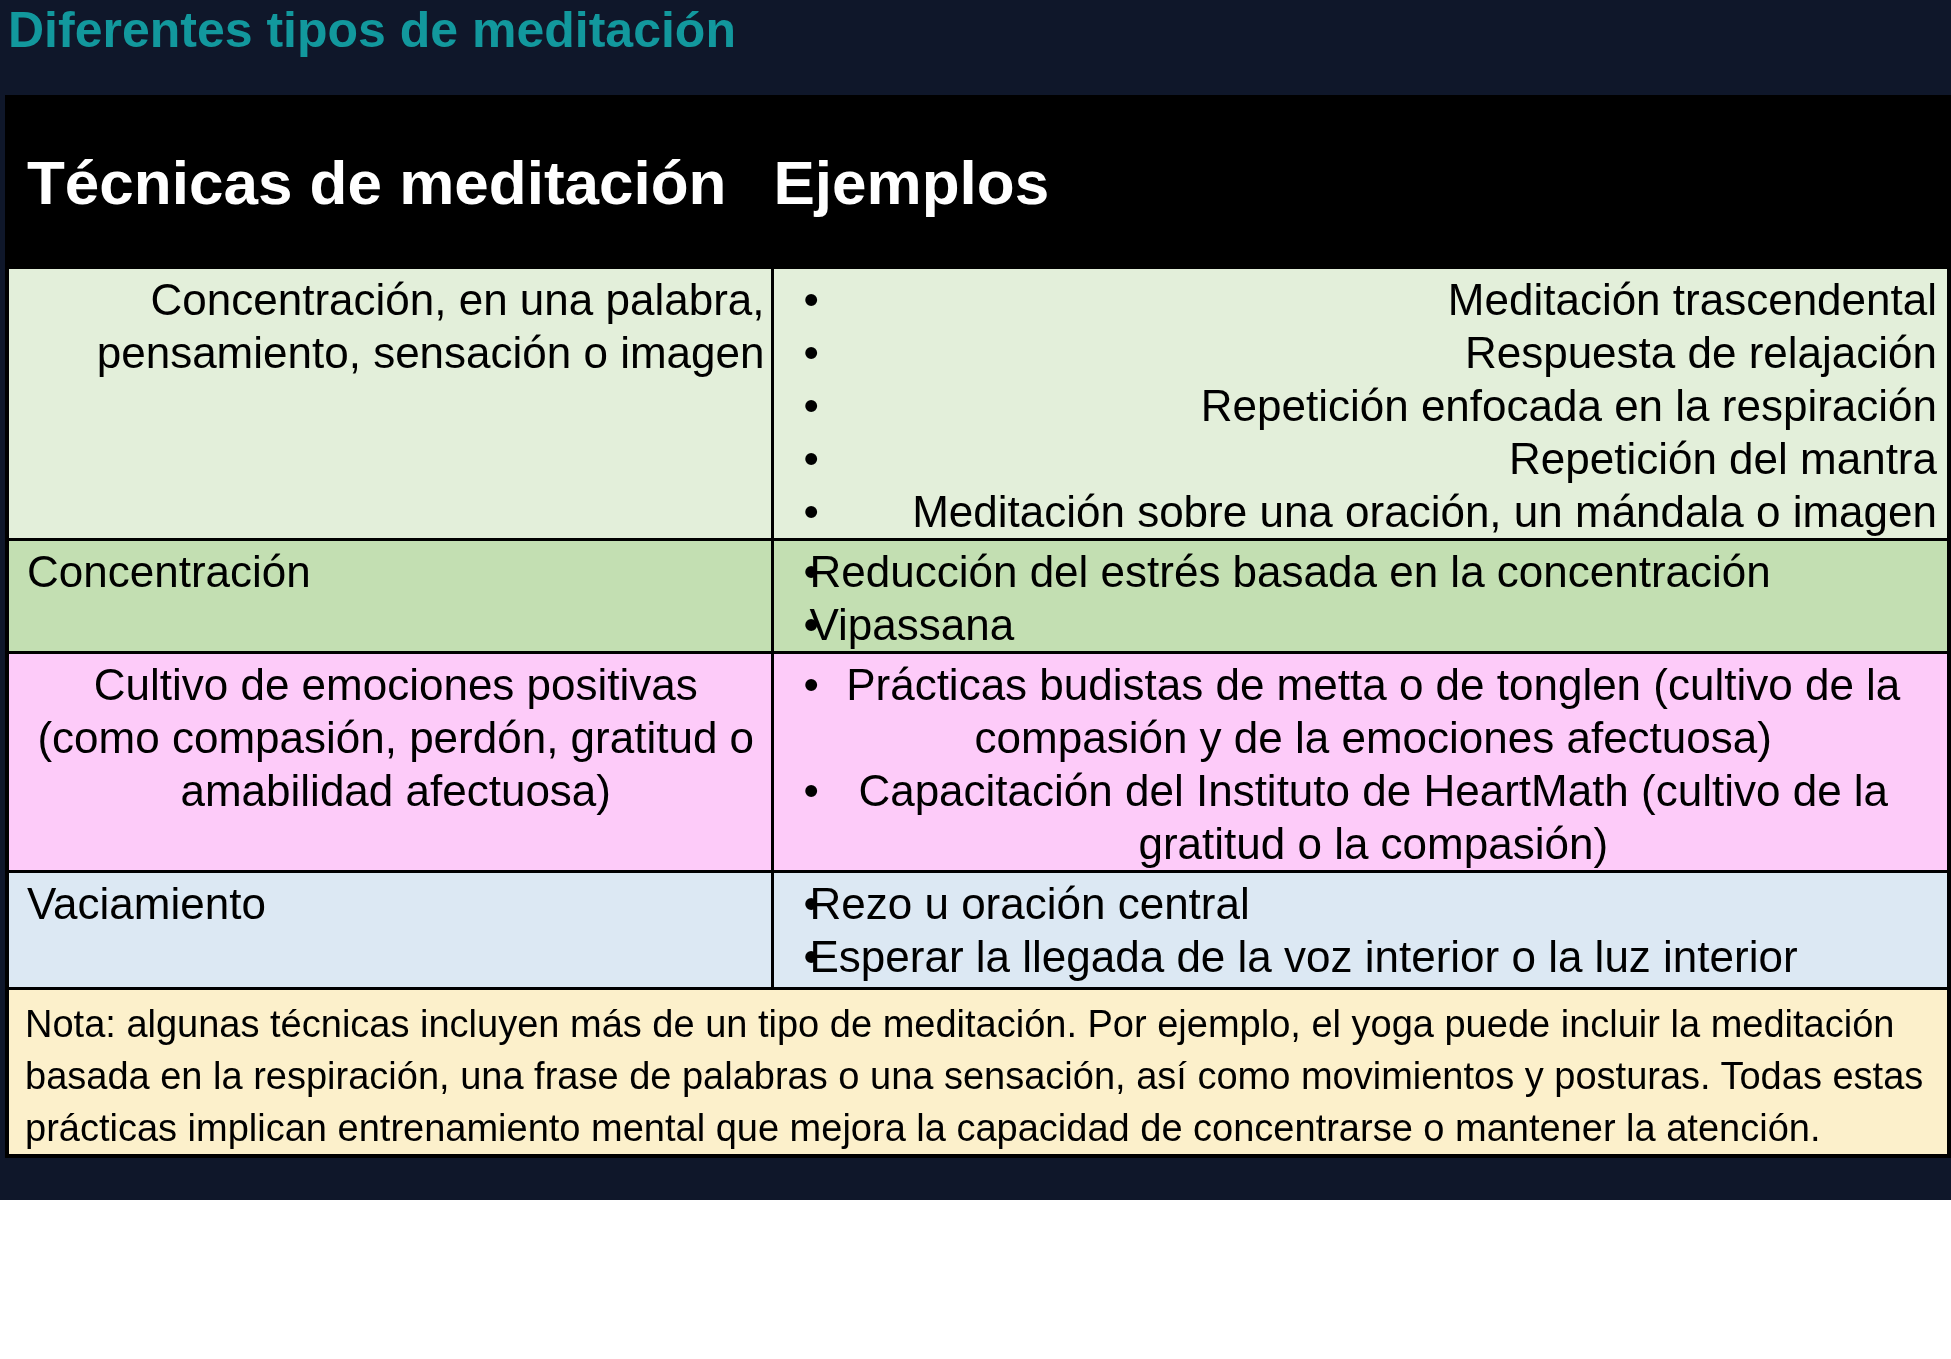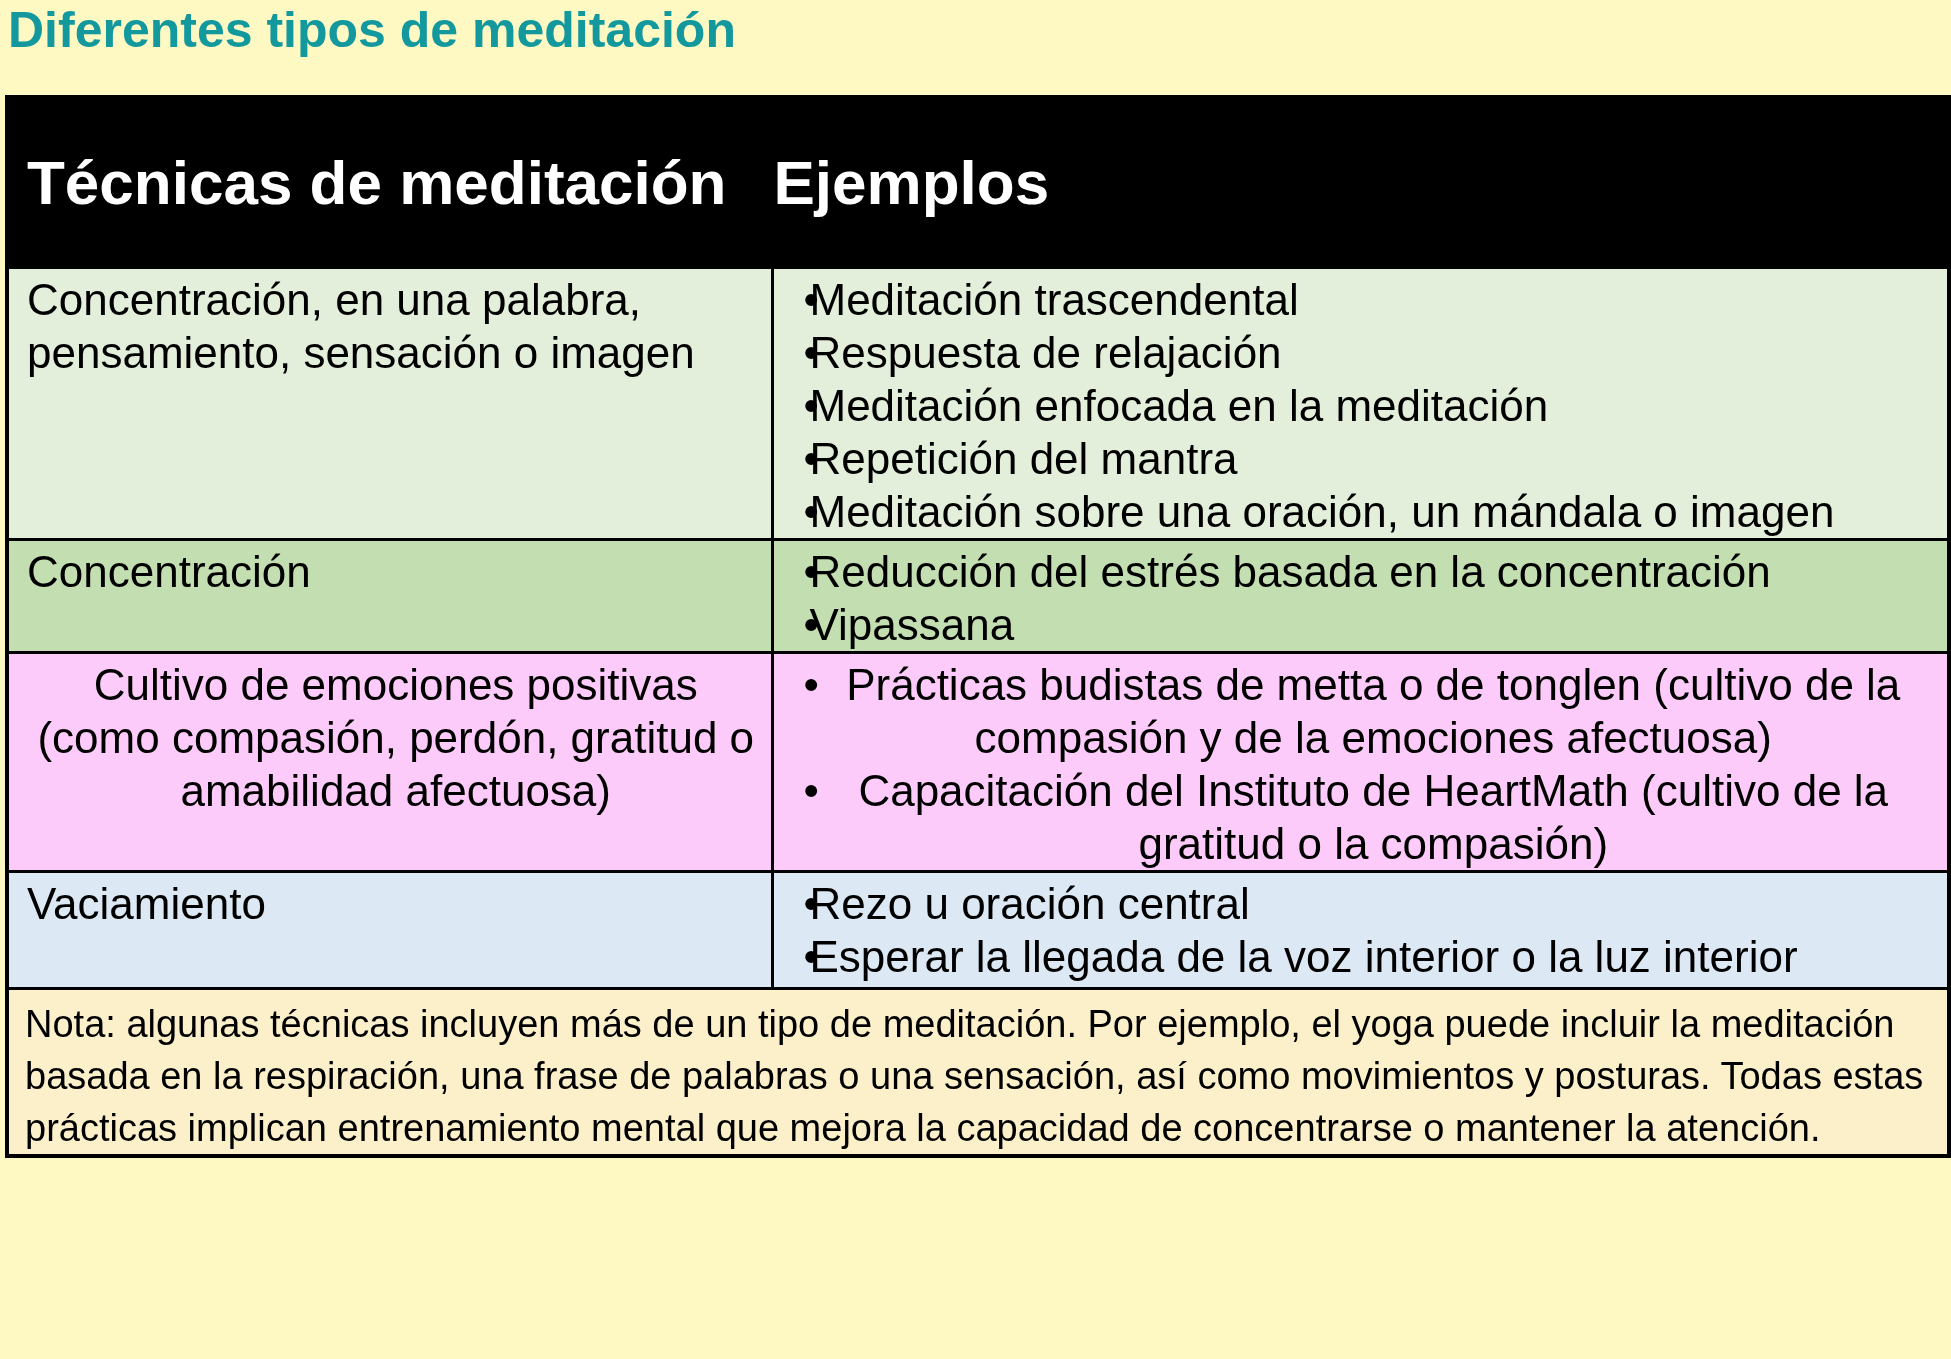--- a/index.html
+++ b/index.html
@@ -3,22 +3,22 @@
 <meta charset="utf-8">
 <style>
   html, body {
     margin: 0;
     padding: 0;
     background: #ffffff;
   }
   #page {
     position: relative;
     width: 1951px;
-    height: 1359px;
-    background: #fef9c3;
+    height: 1200px;
+    background: #0f172a;
     font-family: "Liberation Sans", sans-serif;
     color: #000000;
     overflow: hidden;
   }
   .page-title {
     margin: 0;
     padding: 2px 0 0 8px;
     font-size: 50px;
     line-height: 56px;
     font-weight: bold;
@@ -72,21 +72,21 @@
     position: relative;
     padding-left: 36px;
     margin: 0;
   }
   ul.bullets li::before {
     content: "\2022";
     position: absolute;
     left: 30px;
     top: 0;
   }
-  tr.r0 { height: 270px; }
+  tr.r0 { height: 270px; text-align: right; }
   tr.r1 { height: 107px; }
   tr.r2 { height: 216px; }
   tr.r3 { height: 217px; text-align: center; }
   tr.r4 { height: 117px; }
   tr.note-row { height: 166px; }
   td.note-cell {
     padding: 8px 14px 0 16px;
     font-size: 38px;
     line-height: 52px;
   }
@@ -109,21 +109,21 @@
       <th class="h-tech">Técnicas de meditación</th>
       <th class="h-ex">Ejemplos</th>
     </tr>
 
     <tr class="r0" style="background-color: rgb(227, 239, 218);">
       <td class="tech-cell">Concentración, en una palabra, pensamiento, sensación o imagen</td>
       <td class="ex-cell">
         <ul class="bullets">
           <li>Meditación trascendental</li>
           <li>Respuesta de relajación</li>
-          <li>Meditación enfocada en la meditación</li>
+          <li>Repetición enfocada en la respiración</li>
           <li>Repetición del mantra</li>
           <li>Meditación sobre una oración, un mándala o imagen</li>
         </ul>
       </td>
     </tr>
 
     <tr class="r1" style="background-color: rgb(195, 223, 178); margin-top: 24px;">
       <td class="tech-cell">Concentración</td>
       <td class="ex-cell">
         <ul class="bullets">

